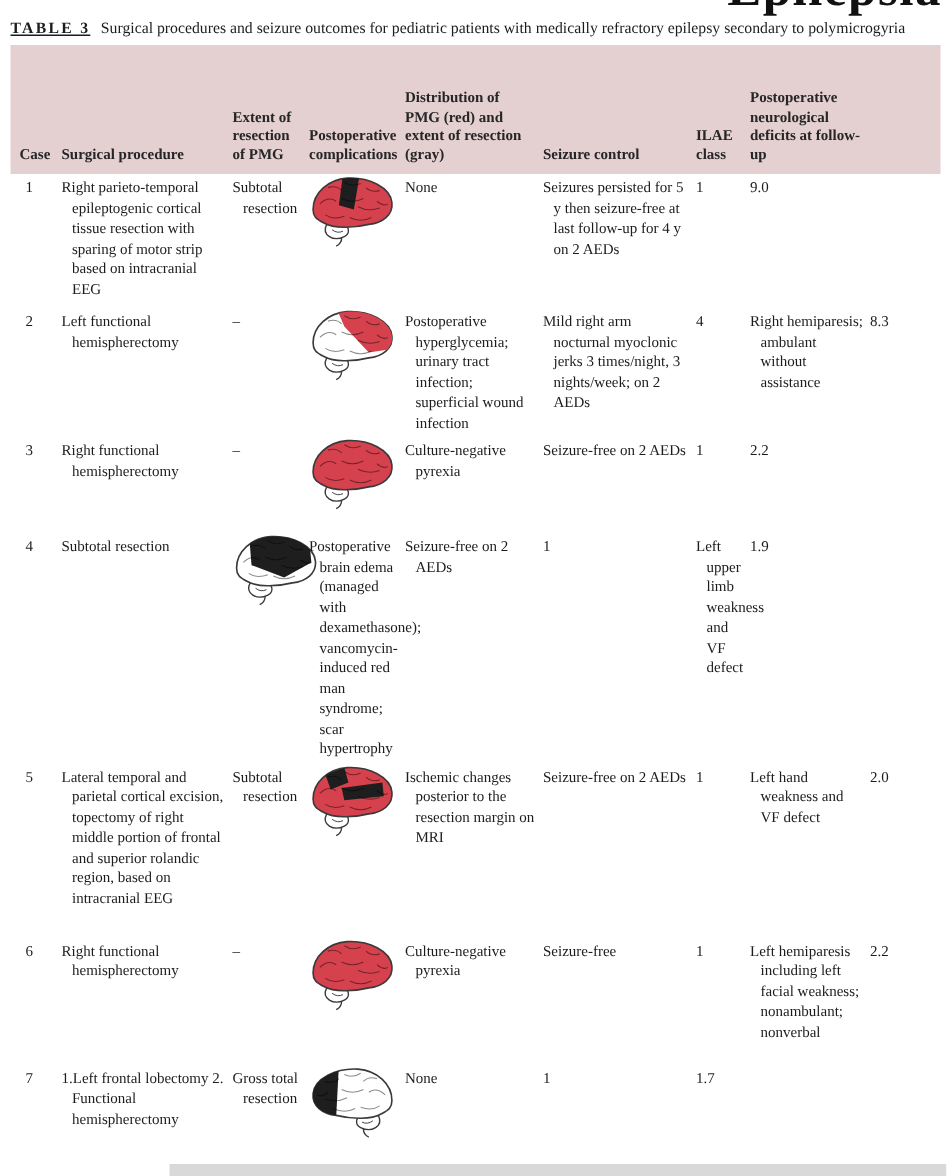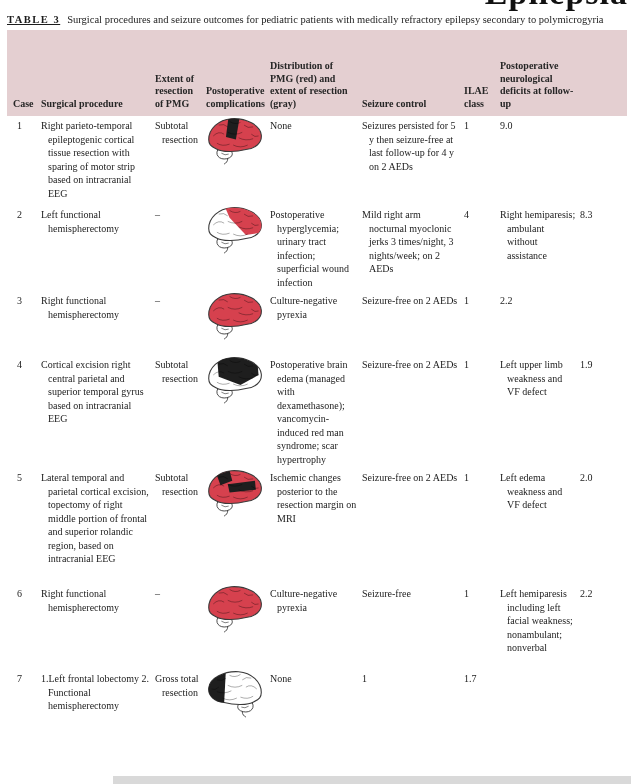--- a/index.html
+++ b/index.html
@@ -161,21 +161,20 @@
             </g>
           </svg>
         </div>
         <div class="td hang">Culture-negative pyrexia</div>
         <div class="td hang">Seizure-free on 2 AEDs</div>
         <div class="td">1</div>
         <div class="td">2.2</div>
       </div>
       <div class="grid trow">
         <div class="td case-cell">4</div>
-        <div class="td hang">Cortical excision right central parietal and superior temporal gyrus based on intracranial EEG</div>
         <div class="td hang">Subtotal resection</div>
         <div class="td brain-cell">
           <svg width="58" height="49" viewBox="0 0 64 54">
             <defs>
               <clipPath id="cb3">
                 <path d="M3,26 C3,14 14,4 28,3 C44,2 60,10 61,21 C62,30 54,36 44,37 C32,40 18,40 11,36 C5,33 3,31 3,26 Z"></path>
               </clipPath>
             </defs>
             <g>
               <path d="M13,37 C9,45 18,50 26,46 C30,44 30,39 26,38 Z" fill="#fff" stroke="#3a3a3a" stroke-width="1"></path>
@@ -231,21 +230,21 @@
                 <path d="M30,32 Q38,36 46,32" fill="none" stroke="rgba(0,0,0,0.45)" stroke-width="0.8"></path>
                 <path d="M24,18 Q32,22 40,18" fill="none" stroke="rgba(0,0,0,0.45)" stroke-width="0.8"></path>
                 <path d="M36,24 Q44,28 52,25" fill="none" stroke="rgba(0,0,0,0.45)" stroke-width="0.8"></path>
               </g>
             </g>
           </svg>
         </div>
         <div class="td hang">Ischemic changes posterior to the resection margin on MRI</div>
         <div class="td hang">Seizure-free on 2 AEDs</div>
         <div class="td">1</div>
-        <div class="td hang">Left edema weakness and VF defect</div>
+        <div class="td hang">Left hand weakness and VF defect</div>
         <div class="td">2.0</div>
       </div>
       <div class="grid trow">
         <div class="td case-cell">6</div>
         <div class="td hang">Right functional hemispherectomy</div>
         <div class="td hang">–</div>
         <div class="td brain-cell">
           <svg width="58" height="49" viewBox="0 0 64 54">
             <defs>
               <clipPath id="cb5">

